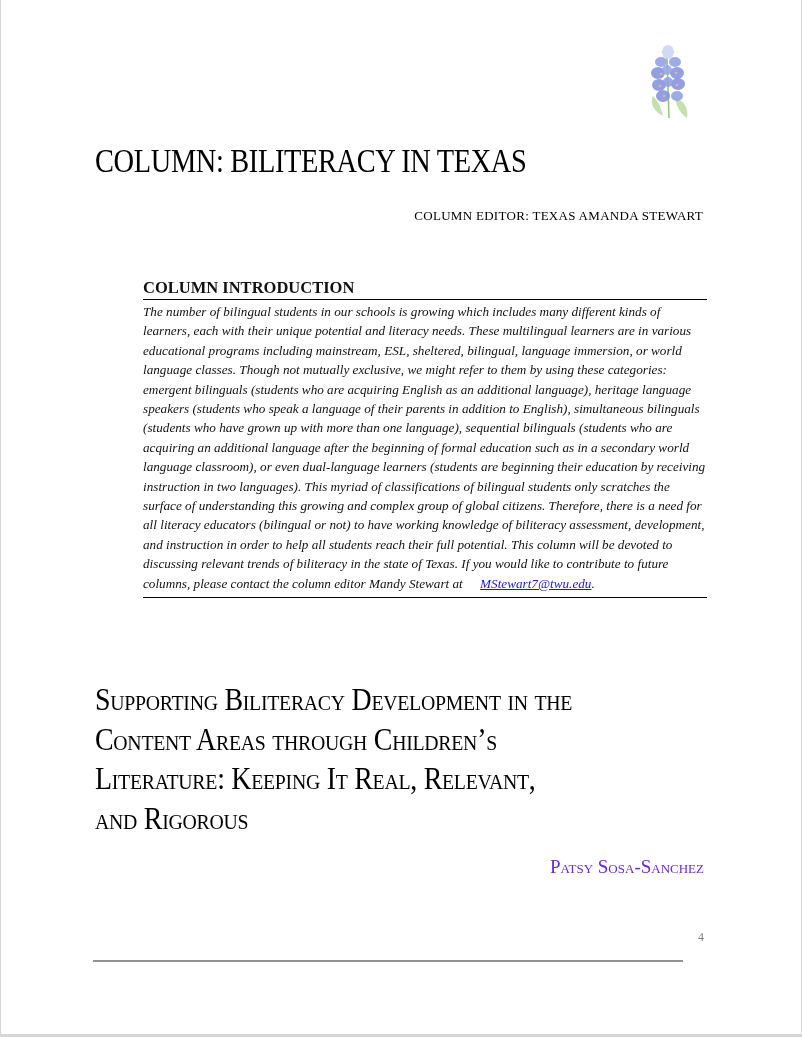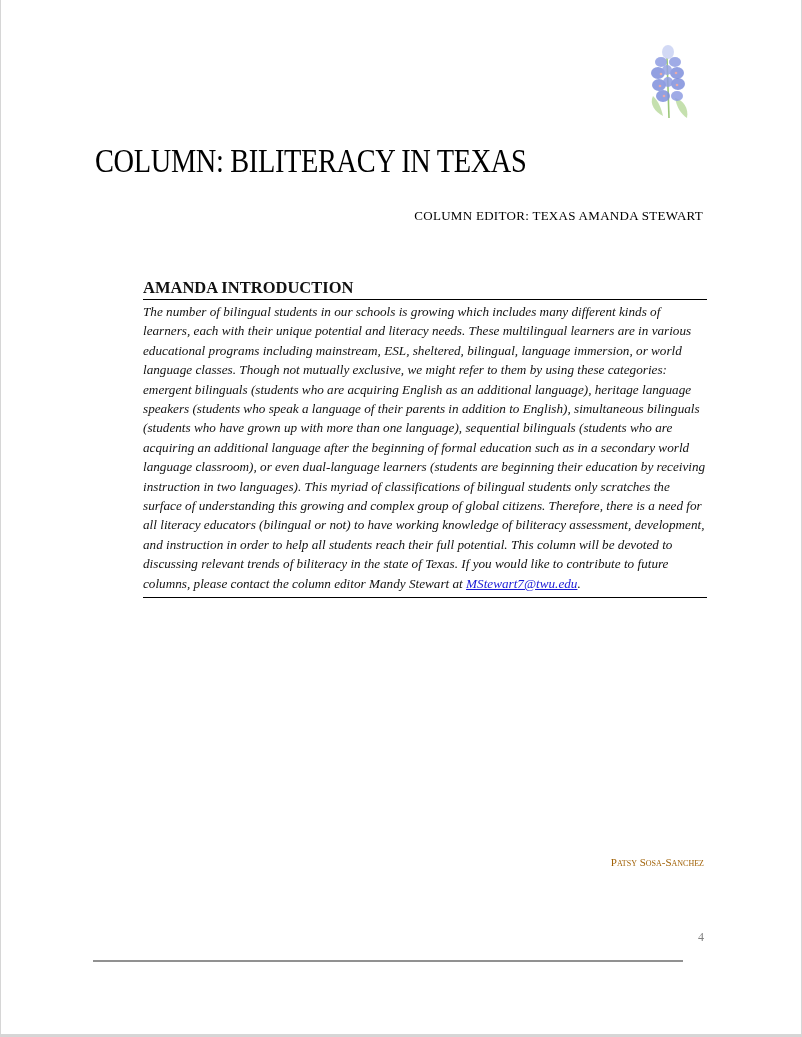--- a/index.html
+++ b/index.html
@@ -61,41 +61,41 @@
     margin: 0;
     padding-top: 2px;
     padding-bottom: 4px;
     font-style: italic;
     font-size: 13.2px;
     line-height: 19.4px;
     color: #111;
     border-bottom: 1.3px solid #000;
     text-align: left;
   }
-  .intro-body a { color: #1a1ad6; text-decoration: underline; }
+  .intro-body a { color: #1a1ad6; text-decoration: underline; margin-left: 14px; }
   .article-title {
     position: absolute;
     left: 94px; top: 680px;
     margin: 0;
     width: 640px;
     font-family: "Liberation Serif", serif;
     font-weight: normal;
     font-variant: small-caps;
     font-size: 31px;
     line-height: 39.5px;
     letter-spacing: -0.3px;
     color: #000;
   }
   .article-title span { display: block; white-space: nowrap; transform: scaleX(0.9); transform-origin: left; }
   .author {
     position: absolute;
     right: 97px; top: 856px;
     font-variant: small-caps;
-    font-size: 11px;
-    color: #a16207;
+    font-size: 19px;
+    color: #6d28d9;
     white-space: nowrap;
   }
   .footer-text {
     position: absolute;
     left: 190px; top: 930px;
     font-style: italic;
     font-size: 9.5px;
     color: #8a93b0;
     white-space: pre;
   }
@@ -137,22 +137,28 @@
     <circle cx="15" cy="48" r="1.3" fill="#e8a9a9"></circle>
     <circle cx="32" cy="47" r="1.3" fill="#e8a9a9"></circle>
     <circle cx="19" cy="58" r="1.3" fill="#e8a9a9"></circle>
   </svg>
 
   <h1 class="column-title">COLUMN: BILITERACY IN TEXAS</h1>
 
   <div class="column-editor">COLUMN EDITOR: TEXAS AMANDA STEWART</div>
 
   <section class="intro-box">
-    <h2 class="intro-heading">AMANDA INTRODUCTION</h2>
+    <h2 class="intro-heading">COLUMN INTRODUCTION</h2>
     <p class="intro-body"><span>The number of bilingual students in our schools is growing which includes many different kinds of learners, each with their unique potential and literacy needs. These multilingual learners are in various educational programs including mainstream, ESL, sheltered, bilingual, language immersion, or world language classes. Though not mutually exclusive, we might refer to them by using these categories: emergent bilinguals (students who are acquiring English as an additional language), heritage language speakers (students who speak a language of their parents in addition to English), simultaneous bilinguals (students who have grown up with more than one language), sequential bilinguals (students who are acquiring an additional language after the beginning of formal education such as in a secondary world language classroom), or even dual-language learners (students are beginning their education by receiving instruction in two languages). This myriad of classifications of bilingual students only scratches the surface of understanding this growing and complex group of global citizens. Therefore, there is a need for all literacy educators (bilingual or not) to have working knowledge of biliteracy assessment, development, and instruction in order to help all students reach their full potential. This column will be devoted to discussing relevant trends of biliteracy in the state of Texas. If you would like to contribute to future columns, please contact the column editor Mandy Stewart at </span><a href="#">MStewart7@twu.edu</a><span>.</span></p>
   </section>
 
+  <h1 class="article-title">
+    <span>Supporting Biliteracy Development in the</span>
+    <span>Content Areas through Children’s</span>
+    <span>Literature: Keeping It Real, Relevant,</span>
+    <span>and Rigorous</span>
+  </h1>
 
   <div class="author">Patsy Sosa-Sanchez</div>
 
   <div class="page-number">4</div>
   <div class="footer-rule"></div>
 </div>
 
 </body></html>

